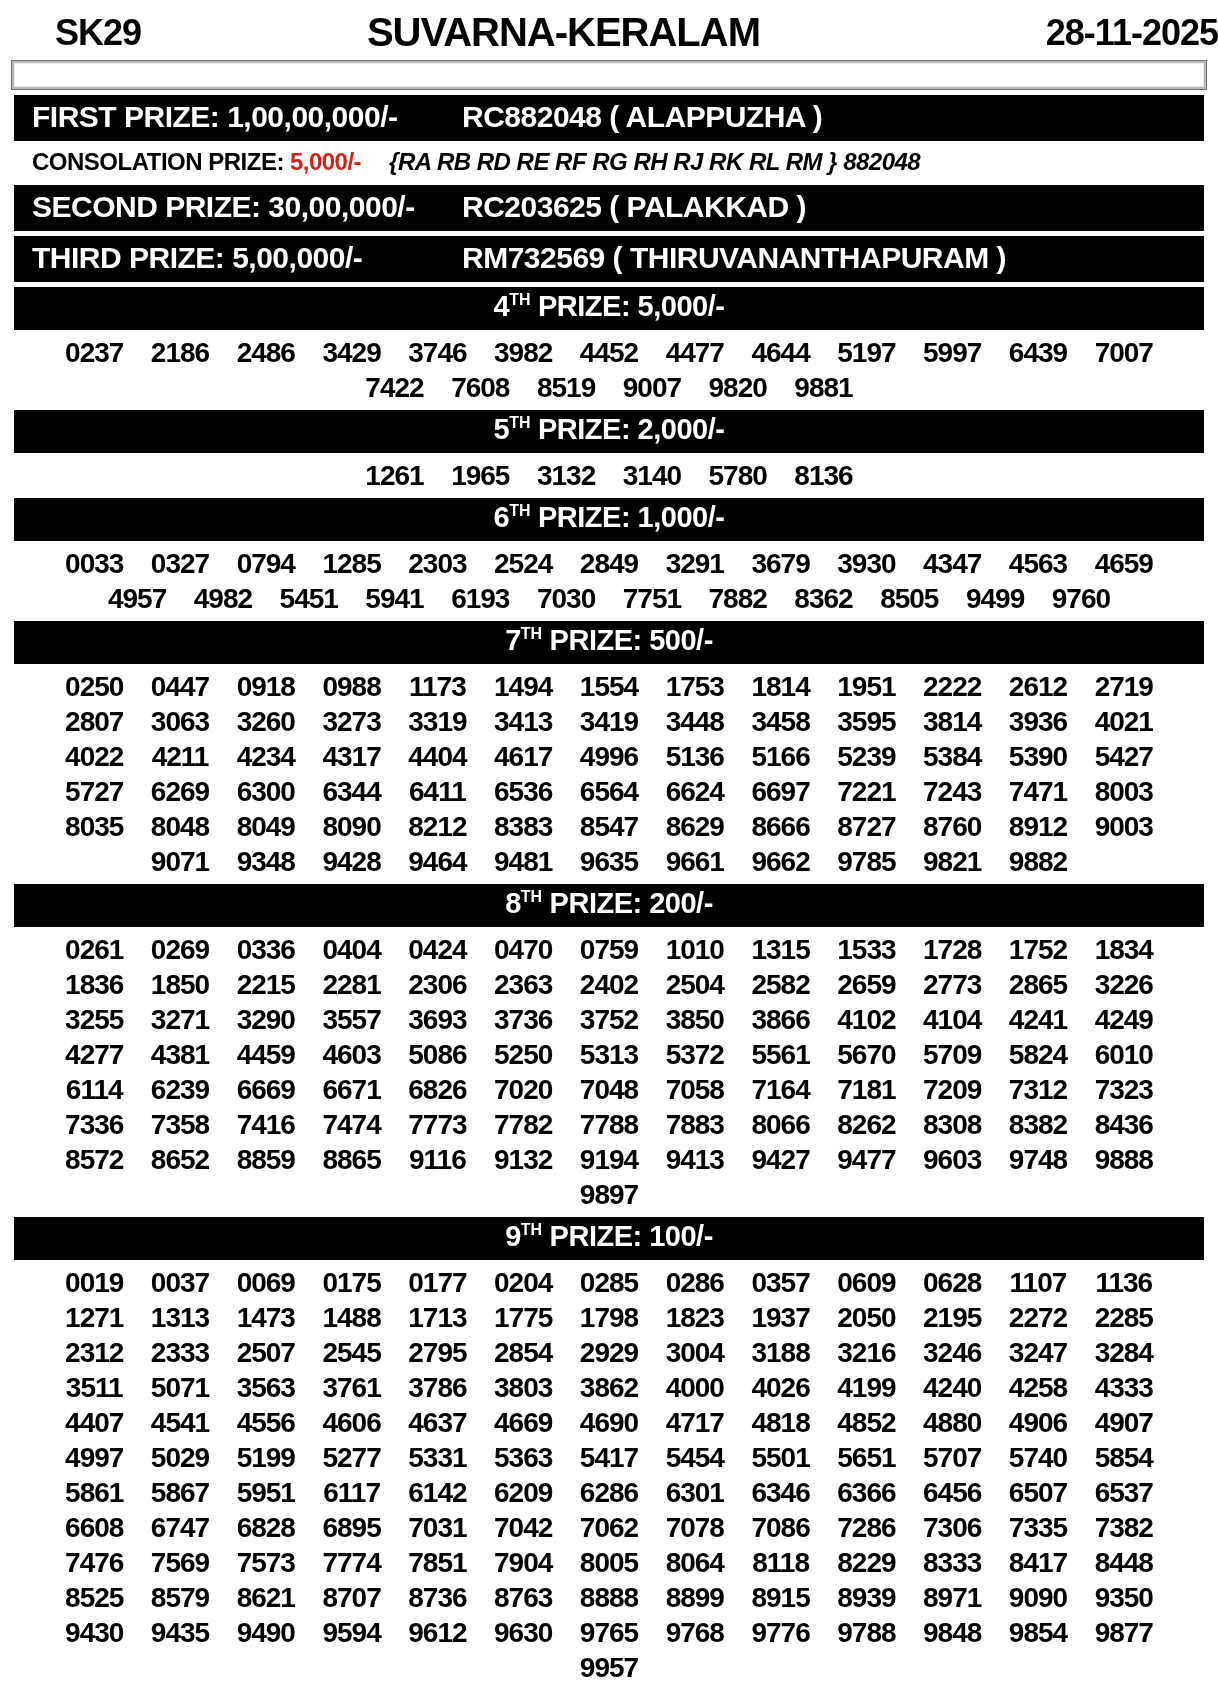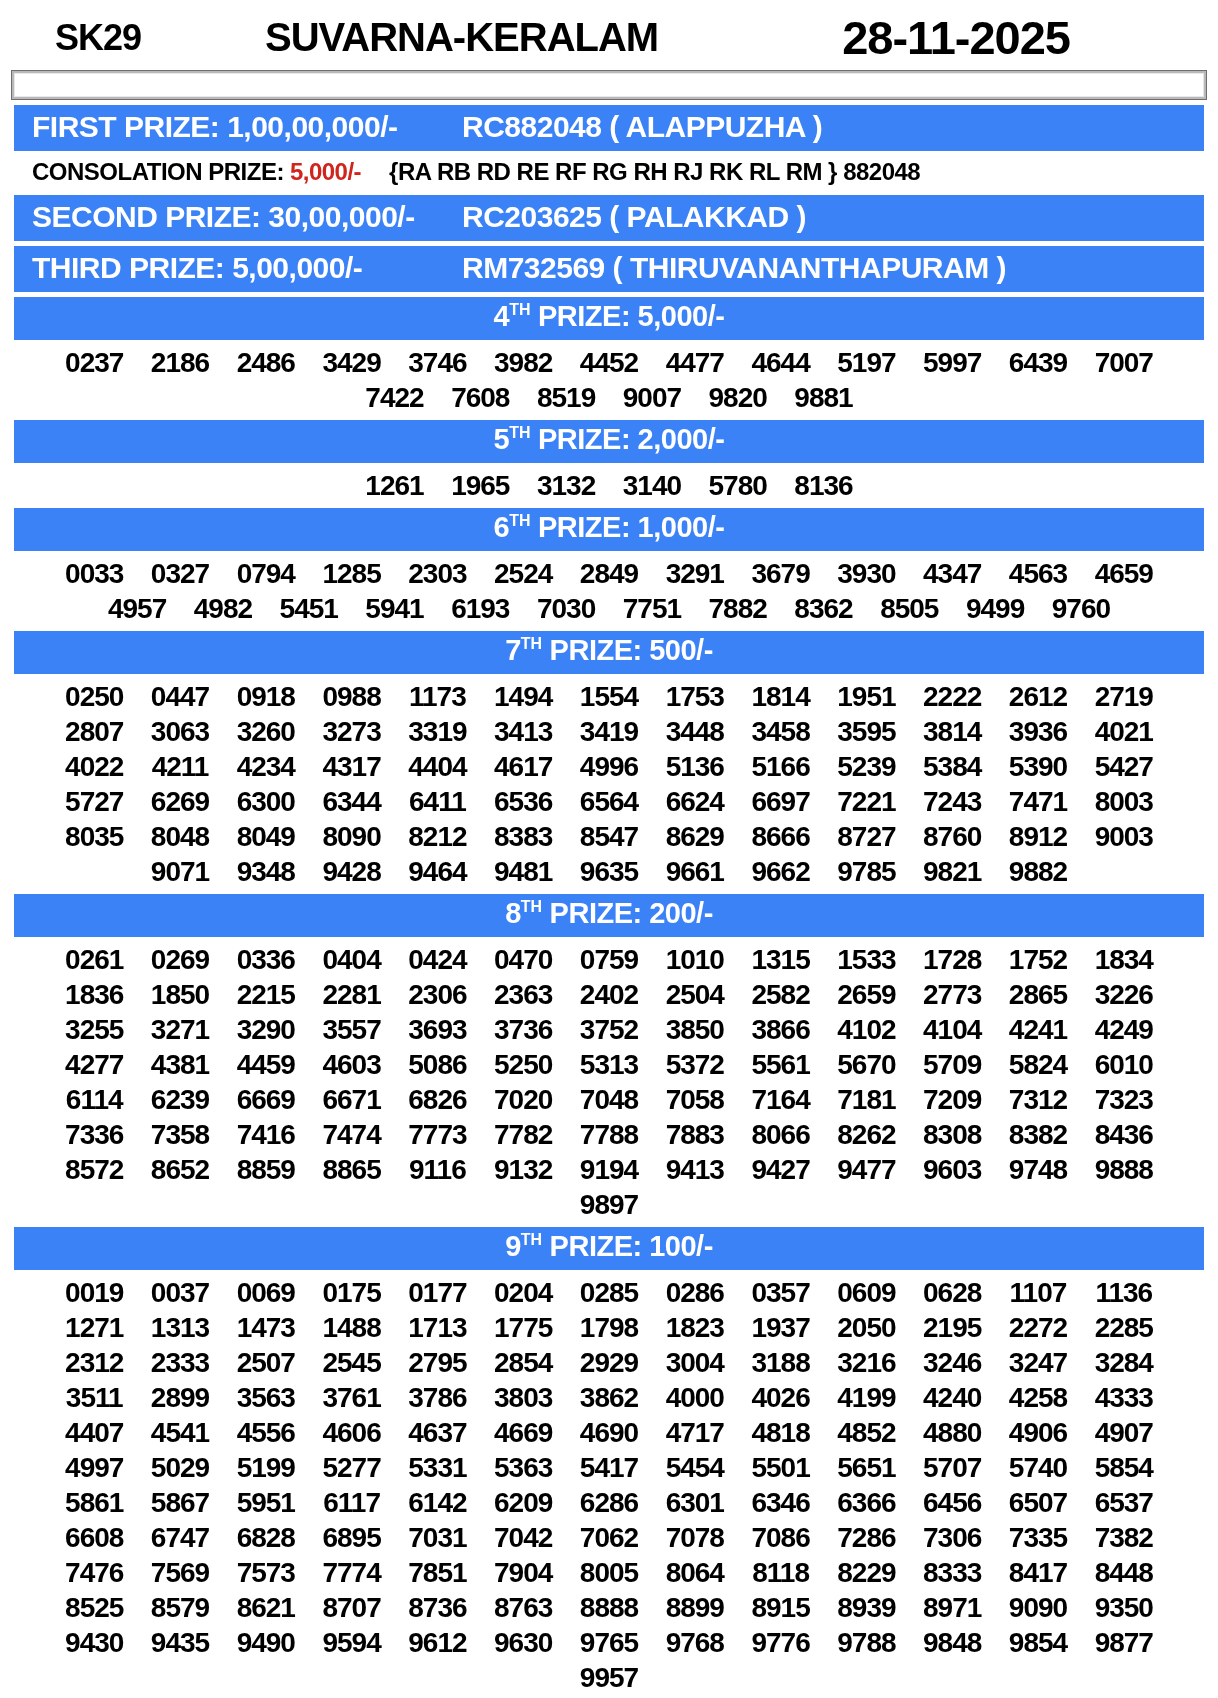--- a/index.html
+++ b/index.html
@@ -9,52 +9,52 @@
     -webkit-font-smoothing:antialiased;
     color:#000;
   }
   
   .header{
     display:flex;align-items:center;justify-content:space-between;
     padding:10px 0 2px 0;
   }
   .header .series{font-size:36px;font-weight:bold;margin-left:55px;letter-spacing:-1px;}
   .header .title{font-size:40px;font-weight:bold;letter-spacing:-1px;margin-left:-60px;}
-  .header .date{font-size:47px;font-weight:bold;margin-right:148px;letter-spacing:-1px;}
+  .header .date{font-size:36px;font-weight:bold;letter-spacing:-1px;}
   
   .top-box{
     height:24px;margin:4px 12px 6px 12px;
     background:#fff;
     border:2px solid #b9b9b9;
     box-shadow:0 0 0 1px #6e6e6e, inset 0 0 0 1px #e8e8e8;
   }
   
   .bar{
-    background:#3b82f6;color:#fff;
+    background:#000000;color:#fff;
     font-weight:bold;
     margin:5px 14px;
     letter-spacing:-0.5px;
   }
   .prize-bar{
     display:flex;align-items:center;
     font-size:30px;
     padding:5px 10px 7px 18px;
   }
   .prize-bar .bar-label{display:inline-block;min-width:430px;}
   .prize-bar .bar-winner{display:inline-block;}
   
   .consolation{
     display:flex;align-items:center;
     font-size:24px;font-weight:bold;
     padding:2px 0 4px 32px;
     letter-spacing:-0.5px;
     white-space:pre;
   }
   .consolation .amount{margin:0 6px;}
-  .consolation .series-list{margin-left:22px;}
+  .consolation .series-list{margin-left:22px;font-style:italic;}
   
   .section-bar{
     text-align:center;
     font-size:29px;
     padding:3px 0 7px 0;
   }
   .section-bar sup{font-size:0.55em;vertical-align:super;letter-spacing:0;text-align:center;}
   
   .num-row{
     display:flex;justify-content:center;
@@ -401,21 +401,21 @@
       <span class="num">2929</span>
       <span class="num">3004</span>
       <span class="num">3188</span>
       <span class="num">3216</span>
       <span class="num">3246</span>
       <span class="num">3247</span>
       <span class="num">3284</span>
     </div>
     <div class="num-row">
       <span class="num">3511</span>
-      <span class="num">2899</span>
+      <span class="num">5071</span>
       <span class="num">3563</span>
       <span class="num">3761</span>
       <span class="num">3786</span>
       <span class="num">3803</span>
       <span class="num">3862</span>
       <span class="num">4000</span>
       <span class="num">4026</span>
       <span class="num">4199</span>
       <span class="num">4240</span>
       <span class="num">4258</span>

